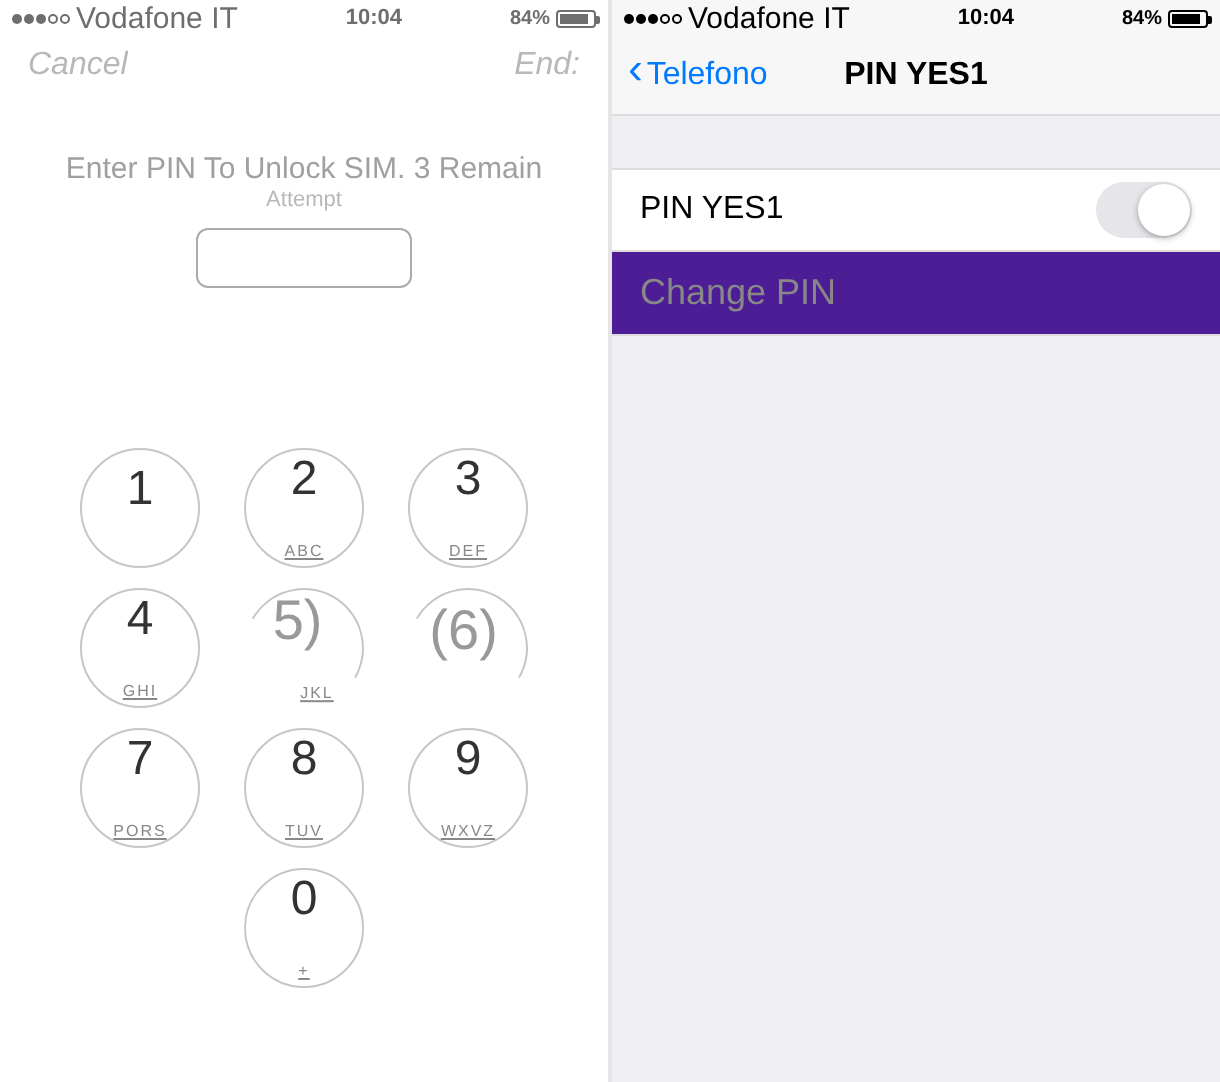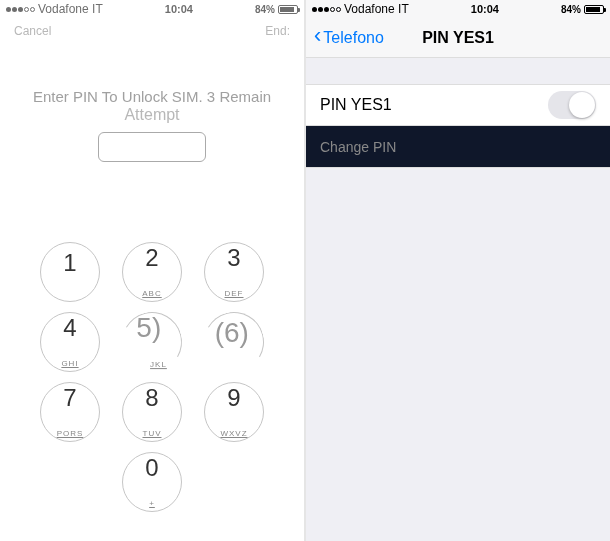--- a/index.html
+++ b/index.html
@@ -11,33 +11,33 @@
     
     .status-bar { height: 18px; display: flex; align-items: center; justify-content: space-between; padding: 2px 6px; font-size: 11px; color: #000; background: transparent; }
     .status-bar.light { color: #555; opacity: 0.85; }
     .sb-left, .sb-right { display: flex; align-items: center; gap: 3px; }
     .sb-center { font-weight: 700; font-size: 11px; }
     .signal-dots { display: flex; gap: 1px; }
     .dot { width: 5px; height: 5px; border-radius: 50%; background: #000; }
     .dot.empty { background: transparent; border: 0.7px solid #000; }
     .status-bar.light .dot { background: #555; }
     .status-bar.light .dot.empty { background: transparent; border-color: #555; }
-    .carrier { font-size: 12px; }
+    .carrier { font-size: 15px; }
     .battery-wrap { display:flex; align-items:center; gap:2px;}
     .battery { width: 20px; height: 9px; border: 1px solid #000; border-radius: 2px; position: relative; }
     .battery::after { content:""; position:absolute; right:-3px; top:2px; width:2px; height:4px; background:#000; border-radius:0 1px 1px 0;}
     .battery-fill { position:absolute; left:1px; top:1px; bottom:1px; width: 80%; background:#000;}
     .status-bar.light .battery { border-color:#555;} .status-bar.light .battery::after{background:#555;} .status-bar.light .battery-fill{background:#555;}
     .pct { font-size:10px;font-weight:bold; }
 
     
-    .pin-nav { display:flex; justify-content:space-between; padding: 6px 14px; font-size: 12px; color: #b8b8b8; }
-    .pin-prompt { text-align:center; margin-top: 44px; }
+    .pin-nav { display:flex; justify-content:space-between; padding: 6px 14px; font-size: 16px; color: #b8b8b8; font-style: italic; }
+    .pin-prompt { text-align:center; margin-top: 28px; }
     .pin-prompt .title { font-size: 15px; color:#a0a0a0; }
-    .pin-prompt .sub { font-size: 16px; color:#b8b8b8; margin-top:1px;}
+    .pin-prompt .sub { font-size: 11px; color:#b8b8b8; margin-top:1px;}
     .pin-box { width: 108px; height: 30px; border:1px solid #aaa; border-radius: 6px; margin: 8px auto 0; }
 
     .keypad { margin-top: 80px; display:flex; flex-direction:column; align-items:center; gap: 10px; }
     .keypad-row { display:flex; gap: 22px; }
     .key { width: 60px; height: 60px; border: 1px solid #c6c6c6; border-radius: 50%; display:flex; flex-direction:column; align-items:center; justify-content:center; background:transparent; cursor:pointer; }
     .key .digit { font-size: 24px; font-weight: 300; color:#333; line-height:1; }
     .key .letters { font-size: 8px; letter-spacing: 1px; color:#888; margin-top:19px; text-transform:uppercase;text-decoration:underline; }
     .key.big .digit { font-size: 28px; font-weight: 400; color:#999; }
     .key.open { border-left-color: transparent; border-bottom-color: transparent; transform: rotate(-15deg); }
     .key.open > * { transform: rotate(15deg); }
@@ -45,21 +45,21 @@
     
     .settings-nav { height: 40px; background:#f7f7f8; border-bottom:1px solid #ddd; display:flex; align-items:center; position:relative; padding: 0 8px; }
     .back-btn { display:flex; align-items:center; color:#007aff; font-size:16px; gap:2px; cursor:pointer;}
     .chevron-left { display:inline-block; transform: rotate(180deg); font-size: 22px; line-height: 0.5; }
     .nav-title { position:absolute; left:0; right:0; text-align:center; font-size:16px; font-weight:600; color:#000; pointer-events:none; }
 
     .settings-body { flex:1; background:#efeff4; }
     .cell-row { background:#fff; height:42px; display:flex; align-items:center; justify-content:space-between; padding:0 14px; border-top:1px solid #ddd; border-bottom:1px solid #ddd; margin-top:26px; font-size:16px; color:#000;}
     .toggle { width:48px; height:28px; border-radius:14px; background:#e5e5ea; position:relative; }
     .toggle::after { content:""; position:absolute; right:1px; top:1px; width:26px; height:26px; border-radius:50%; background:#fff; box-shadow:0 1px 3px rgba(0,0,0,0.3); }
-    .cell-row.link { margin-top:0; border-top:none; background:#0f172a; color:#888; font-size:14px;align-items:center; }
+    .cell-row.link { margin-top:0; border-top:none; background:#4c1d95; color:#888; font-size:18px;align-items:center; }
   </style>
 </head>
 <body>
 
 <div class="phone left">
   <div class="status-bar light">
     <div class="sb-left">
       <div class="signal-dots">
         <span class="dot"></span>
           <span class="dot"></span>

